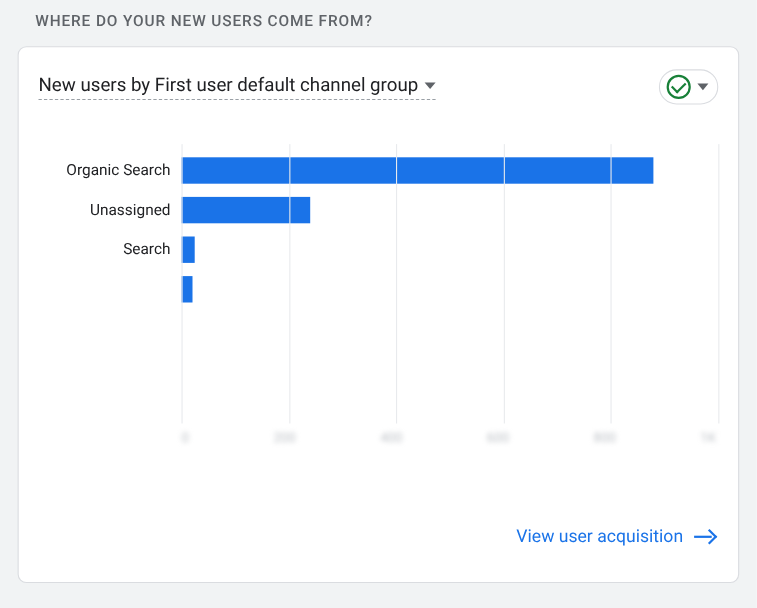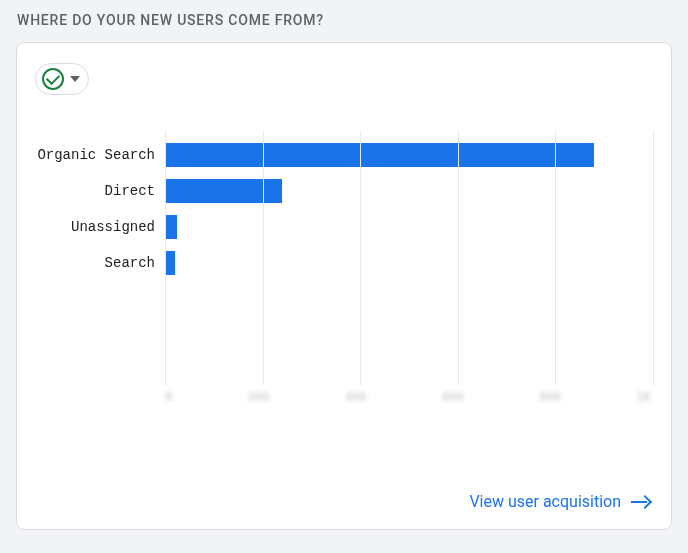--- a/index.html
+++ b/index.html
@@ -11,21 +11,21 @@
       padding: 12px 16px 16px 16px;
       position: relative;
     }
     .section-title {
       font-size: 14px;
       font-weight: 500;
       letter-spacing: 0.8px;
       color: #5f6368;
       text-transform: uppercase;
       margin-bottom: 14px;
-      margin-left: 1px;
+      margin-left: 16px;
     }
     .card {
       background: #fff;
       border: 1px solid #dadce0;
       border-radius: 8px;
       padding: 20px 18px 18px 18px;
       position: relative;
       height: 488px;
     }
     .card-header {
@@ -76,21 +76,20 @@
     .status-caret {
       width: 0; height: 0;
       border-left: 5px solid transparent;
       border-right: 5px solid transparent;
       border-top: 6px solid #5f6368;
     }
     .chart-area {
       position: relative;
       height: 280px;
       display: flex;
-      font-family: Liberation Mono, monospace;
     }
     .y-labels {
       width: 130px;
       display: flex;
       flex-direction: column;
       padding-top: 6px;
     }
     .y-label {
       height: 36px;
       display: flex;
@@ -132,21 +131,21 @@
       top: 260px;
       display: flex;
       justify-content: space-between;
       font-size: 12px;
       color: #bdc1c6;
       filter: blur(2.2px);
       padding-right: 2px;
     }
     .card-footer {
       position: absolute;
-      bottom: 18px;
+      bottom: 32px;
       right: 22px;
     }
     .footer-link {
       display: inline-flex;
       align-items: center;
       color: #1a73e8;
       font-size: 16px;
       text-decoration: none;
       cursor: pointer;
       gap: 10px;
@@ -172,30 +171,33 @@
       transform:rotate(45deg);
     }
   </style>
 </head>
 <body>
 
 <div class="section-title">WHERE DO YOUR NEW USERS COME FROM?</div>
 
 <div class="card">
   <div class="card-header">
+    <div class="dropdown-title">
+      <span>New users by First user default channel group</span>
+      <span class="caret"></span>
+    </div>
     <div class="status-pill">
       <span class="check-circle"></span>
       <span class="status-caret"></span>
     </div>
   </div>
 
   <div class="chart-area">
     <div class="y-labels" id="y-labels">
         <div class="y-label">Organic Search</div>
-        <div class="y-label">Direct</div>
         <div class="y-label">Unassigned</div>
         <div class="y-label">Search</div>
       </div>
     <div class="plot" id="plot">
       <div class="bars" id="bars">
           <div class="bar-row">
             <div class="bar" style="width: 88%; background: rgb(26, 115, 232);"></div>
           </div>
           <div class="bar-row">
             <div class="bar" style="width: 24%; background: rgb(26, 115, 232);"></div>

